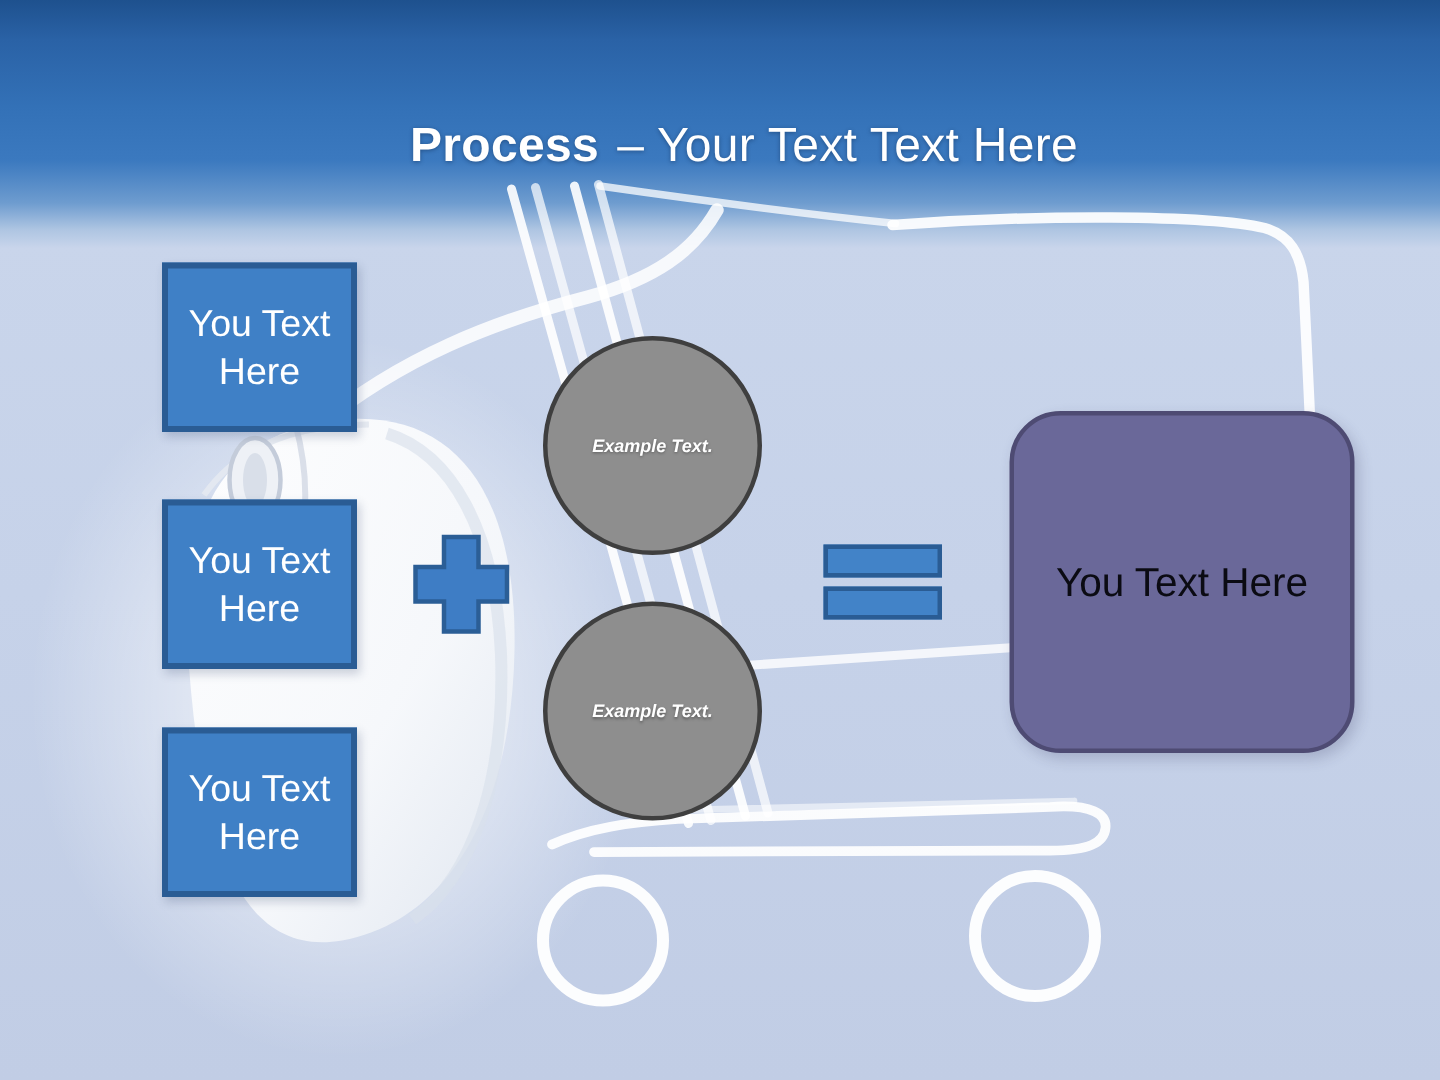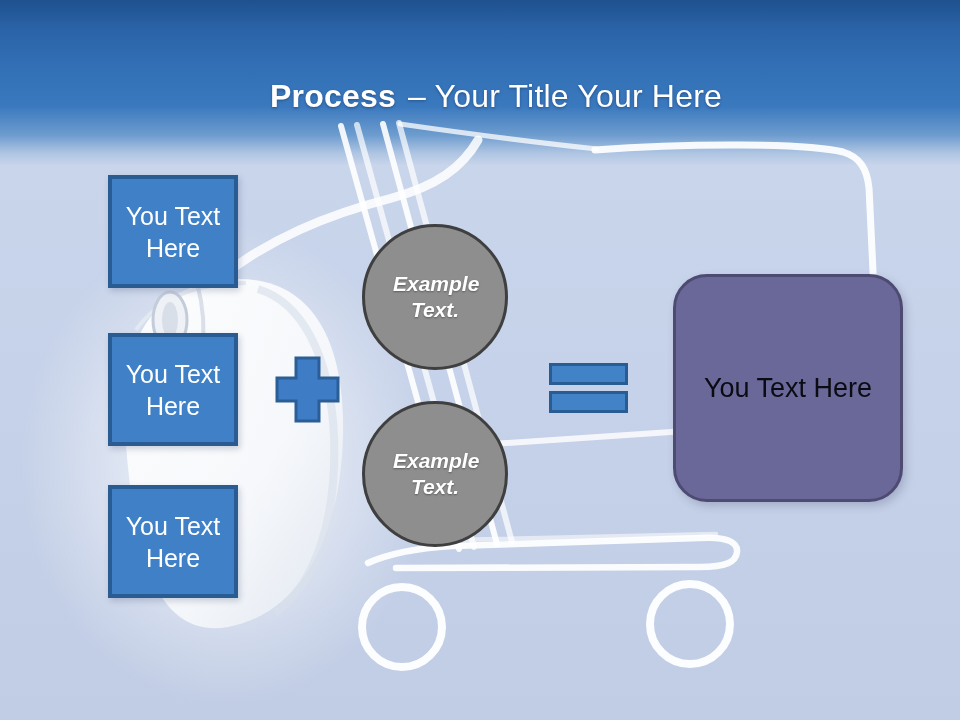--- a/index.html
+++ b/index.html
@@ -32,21 +32,21 @@
     color:#fff;font-size:25px;line-height:32px;padding:0 6px;
     box-shadow:2px 3px 6px rgba(40,60,100,.22);
   }
   .s1{top:175px}.s2{top:333px}.s3{top:485px}
   .plus{position:absolute;left:270px;top:351px;width:75px;height:76px;}
   .circle{
     position:absolute;left:362px;width:146px;height:146px;box-sizing:border-box;
     border-radius:50%;background:var(--circle-fill,#8E8E8E);
     border:3px solid var(--circle-border,#3F3F3F);
     display:flex;align-items:center;justify-content:center;text-align:center;
-    color:#fff;font-weight:bold;font-style:italic;font-size:21px;line-height:26px;
+    color:#fff;font-weight:bold;font-style:italic;font-size:12px;line-height:26px;
     text-shadow:0 1px 2px rgba(0,0,0,.35);
   }
   .circle span{display:block;width:84px;}
   .c1{top:224px}.c2{top:401px}
   .equals{position:absolute;left:549px;top:363px;}
   .eq-bar{
     width:79px;height:22px;box-sizing:border-box;
     background:#4283C8;border:3px solid var(--step-border,#2A5C94);
   }
   .eq-bar + .eq-bar{margin-top:6px;}
@@ -103,21 +103,21 @@
       <path d="M432 448 L866 419" stroke-width="6" opacity="0.8"></path>
       <path d="M368 563 C392 552 420 548 452 546 L700 538 C728 536 738 543 737 552 C736 562 726 567 700 567 L396 568" stroke-width="6.5" opacity="0.92"></path>
       <path d="M452 540 L716 534" stroke-width="4.5" opacity="0.55"></path>
       <circle cx="402" cy="627" r="40" stroke-width="8" opacity="0.95"></circle>
       <circle cx="690" cy="624" r="40" stroke-width="8" opacity="0.95"></circle>
     </g>
   </svg>
 
   <h1 class="title">
     <span class="bold">Process</span>
-    <span class="rest">– Your Title Your Here</span>
+    <span class="rest">– Your Text Text Here</span>
   </h1>
 
   <div class="step s1">
     <span>You Text Here</span>
   </div>
   <div class="step s2">
     <span>You Text Here</span>
   </div>
   <div class="step s3">
     <span>You Text Here</span>

